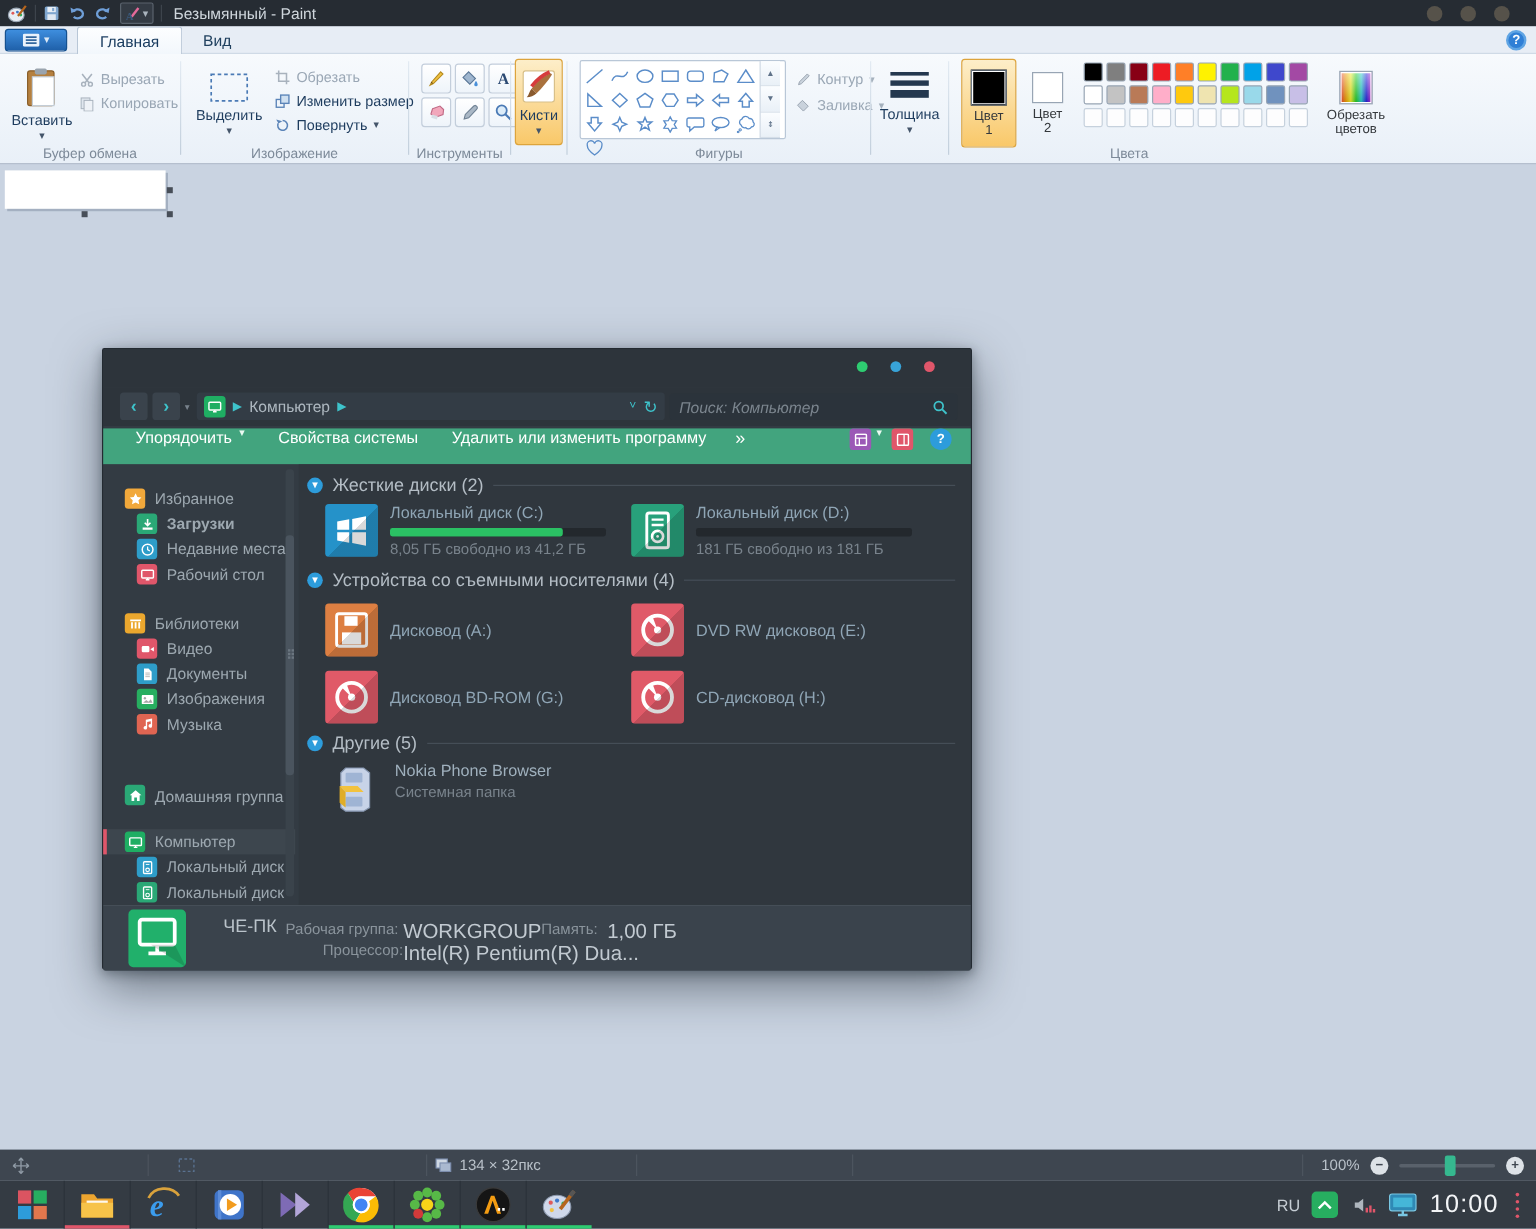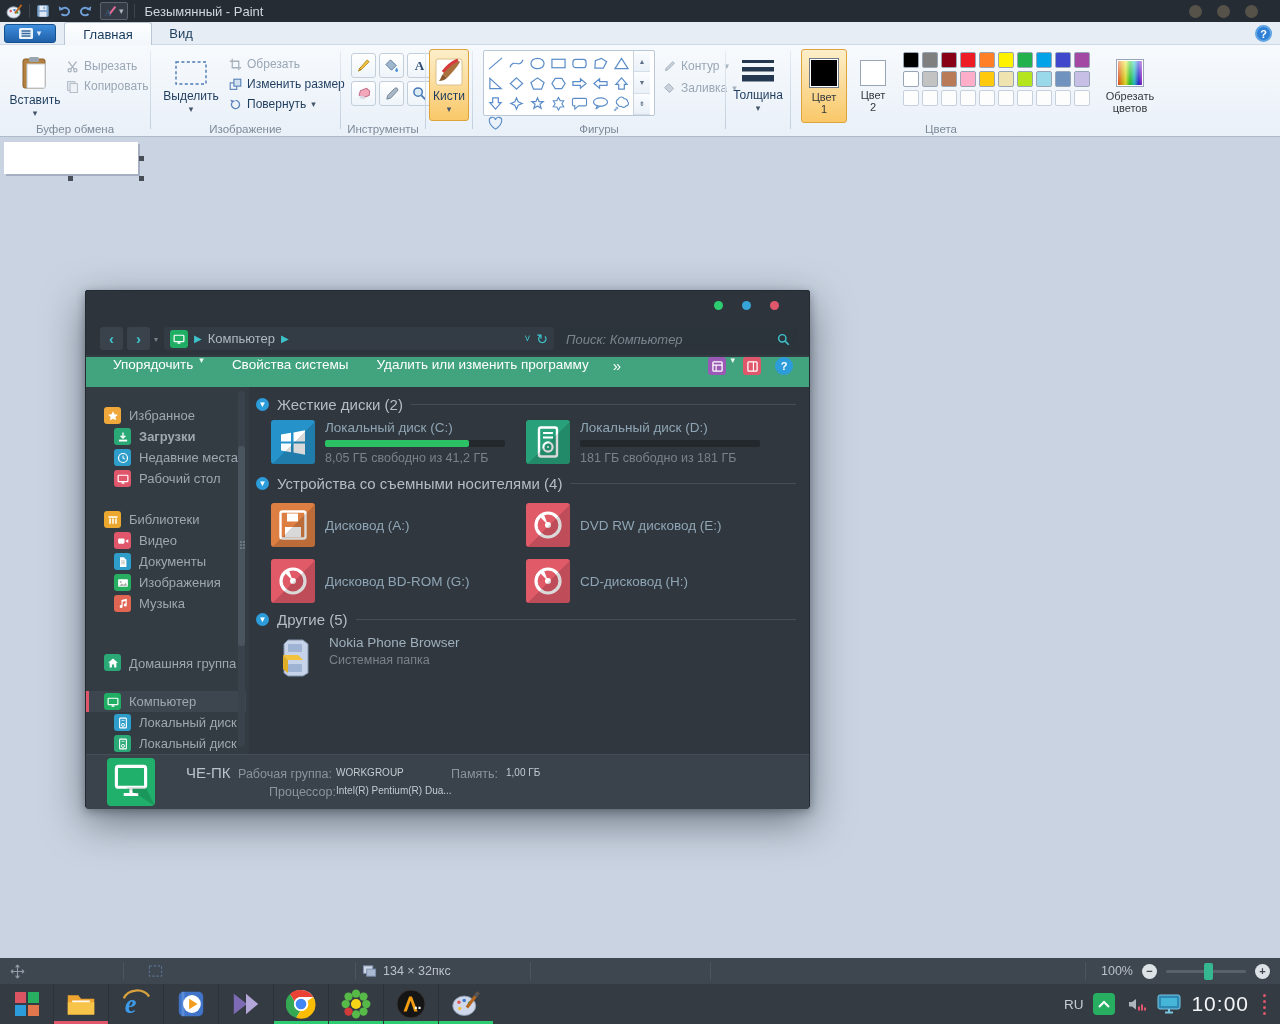--- a/index.html
+++ b/index.html
@@ -84,21 +84,21 @@
 .tile{position:absolute;display:flex;gap:10px}
 .tile-ico{width:44px;height:44px;border-radius:3px;position:relative;flex:none;overflow:hidden}
 .tile-ico::after{content:"";position:absolute;inset:0;background:linear-gradient(135deg,transparent 52%,rgba(0,0,0,.15) 52%)}
 .tile-ico svg{position:relative;width:44px;height:44px}
 .tname{font-size:13.5px;color:#8fa5b5;white-space:nowrap}
 .tinfo{font-size:12.5px;color:#79838c;white-space:nowrap}
 .pbar{width:180px;height:7px;background:#23282d;border-radius:2px;margin:5px 0 4px}
 .pfill{height:100%;background:#2bc164;border-radius:2px}
 #exp-details{position:absolute;left:0;top:463px;width:100%;height:55px;background:#3a434c;border-top:1px solid #454e57;border-radius:0 0 2px 2px}
 .dlabel{color:#8a949c;font-size:12.5px}
-.dval{color:#c2cad1;font-size:10px}
+.dval{color:#c2cad1;font-size:17px}
 
 
 #statusbar{left:0;top:958px;width:1280px;height:26px;background:#3e4650;display:flex;align-items:center;color:#b9c1c9;font-size:12.5px}
 .ssep{position:absolute;top:4px;height:18px;width:1px;background:#4c545e}
 #zoomctl{position:absolute;right:10px;top:0;height:26px;display:flex;align-items:center;gap:9px}
 .zbtn{width:15px;height:15px;border-radius:50%;background:#dde2e7;color:#3e4650;font-size:11px;font-weight:bold;display:flex;align-items:center;justify-content:center;line-height:0}
 #ztrack{width:80px;height:3px;background:#59616b;border-radius:2px;position:relative}
 #zhandle{position:absolute;left:38px;top:-7px;width:9px;height:17px;background:#35b88f;border-radius:2px}
 
 

